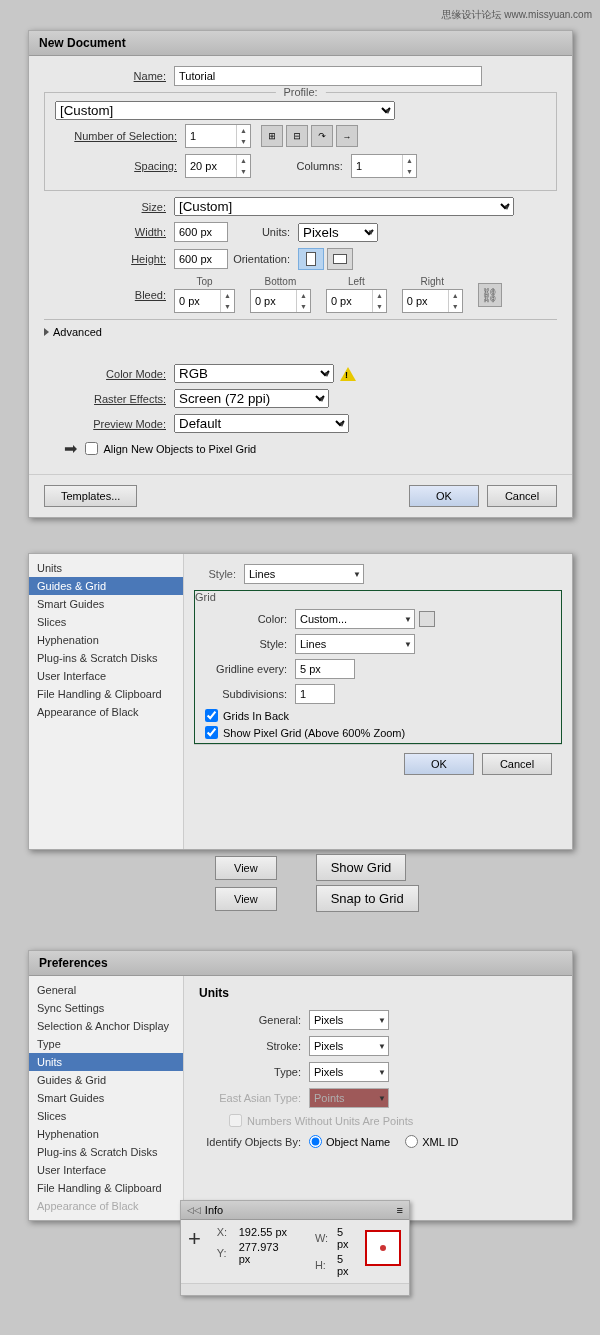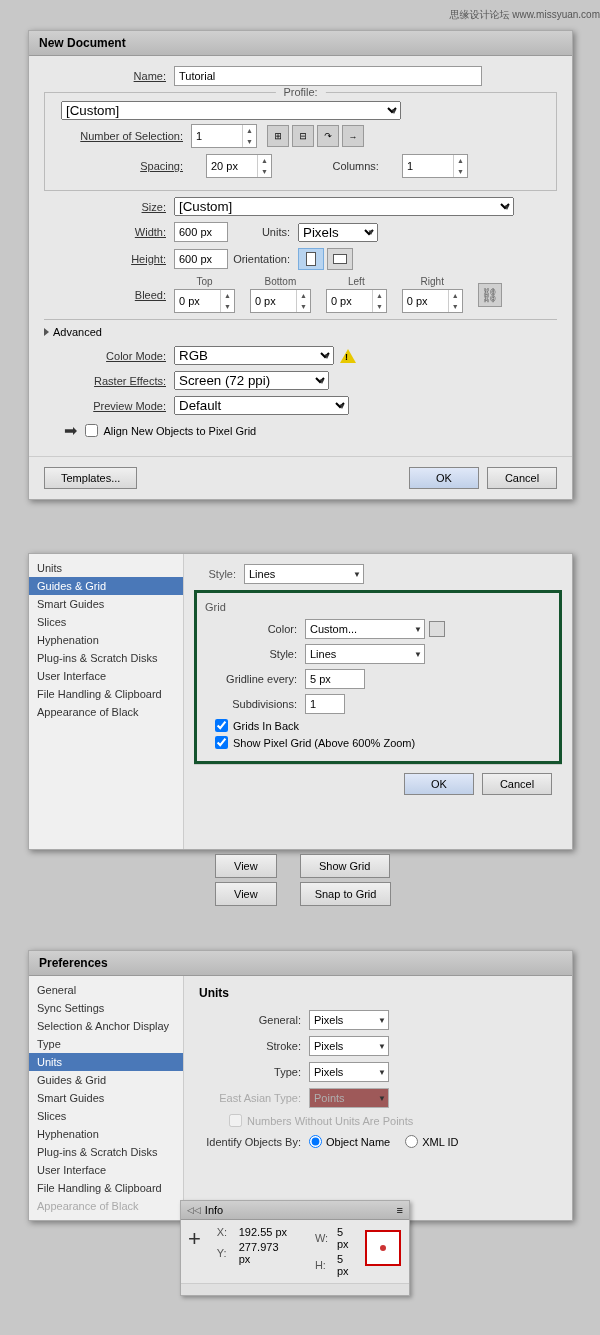--- a/index.html
+++ b/index.html
@@ -9,21 +9,21 @@
       background: #c8c8c8;
       width: 600px;
       min-height: 1335px;
       position: relative;
     }
 
     
     .watermark {
       position: absolute;
       top: 8px;
-      right: 0;
+      right: 8px;
       font-size: 10px;
       color: #555;
       z-index: 100;
     }
 
     
     .new-doc-dialog {
       position: absolute;
       top: 30px;
       left: 28px;
@@ -140,21 +140,20 @@
       display: flex;
       align-items: center;
       justify-content: center;
       font-size: 9px;
       cursor: pointer;
     }
     .spacing-row {
       display: flex;
       align-items: center;
       margin-bottom: 6px;
-      gap: 15px;
     }
     .bleed-row {
       display: flex;
       align-items: center;
       margin-bottom: 6px;
     }
     .bleed-fields {
       display: flex;
       gap: 15px;
       align-items: center;
@@ -182,21 +181,21 @@
       color: #555;
     }
     .advanced-section {
       border-top: 1px solid #bbb;
       padding-top: 6px;
       margin-top: 4px;
     }
     .advanced-toggle {
       display: flex;
       align-items: center;
-      margin-bottom: 8px;
+      margin-bottom: 26px;
       gap: 4px;
     }
     .triangle {
       width: 0;
       height: 0;
       border-left: 5px solid #555;
       border-top: 4px solid transparent;
       border-bottom: 4px solid transparent;
       cursor: pointer;
     }
@@ -313,22 +312,22 @@
     }
     .prefs-sidebar-item.active {
       background: #4a78b8;
       color: white;
     }
     .prefs-main {
       flex: 1;
       padding: 10px;
     }
     .grid-section {
-      border: 3px solid #14532d;
-      padding: 8px;
+      border: 1px solid #14532d;
+      padding: 0;
     }
     .prefs-row {
       display: flex;
       align-items: center;
       margin-bottom: 5px;
     }
     .prefs-label {
       min-width: 100px;
       text-align: right;
       padding-right: 8px;
@@ -400,26 +399,27 @@
       padding: 5px 18px;
       font-size: 11px;
       border: 1px solid #888;
       background: linear-gradient(to bottom, #f0f0f0, #d8d8d8);
       cursor: pointer;
       min-width: 60px;
       text-align: center;
     }
     .action-btn {
       padding: 5px 14px;
-      font-size: 11px;
+      font-size: 13px;
       border: 1px solid #888;
       background: linear-gradient(to bottom, #f0f0f0, #d8d8d8);
       cursor: pointer;
       min-width: 90px;
       text-align: center;
+      margin-left: 16px;
     }
 
     
     .full-prefs-dialog {
       position: absolute;
       top: 950px;
       left: 28px;
       width: 545px;
       background: #e8e8e8;
       border: 1px solid #aaa;
@@ -619,21 +619,21 @@
 <div class="new-doc-dialog">
   <div class="dialog-title">New Document</div>
   <div class="dialog-content">
 
     <div class="form-row">
       <div class="form-label">Name:</div>
       <input class="form-input form-input-wide" type="text" value="Tutorial" style="">
     </div>
 
     <div style="position:relative; margin-bottom:6px;">
-      <div style="border:1px solid #bbb; padding:0 16px 6px; position:relative; margin-top:2px;">
+      <div style="border:1px solid #bbb; padding:0 10px 6px; position:relative; margin-top:2px;">
         <div style="position:absolute; top:-7px; left:50%; transform:translateX(-50%); background:#e8e8e8; padding:0 8px; font-size:11px; color:#555;">Profile:</div>
         <div style="height:8px;"></div>
         <div class="form-row" style="margin-bottom:4px;">
           <div class="select-wrapper profile-select-wrapper">
             <select>
               <option>[Custom]</option>
             </select>
           </div>
         </div>
 

